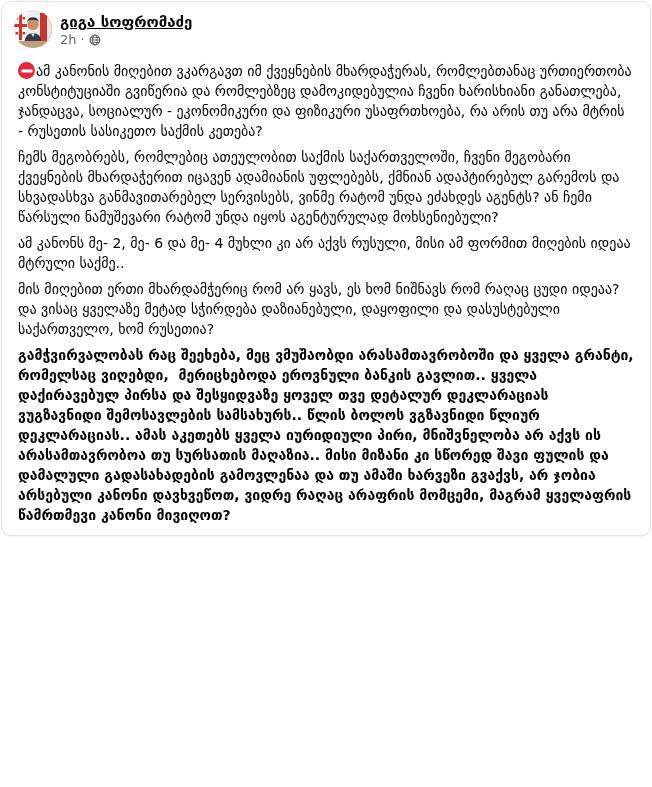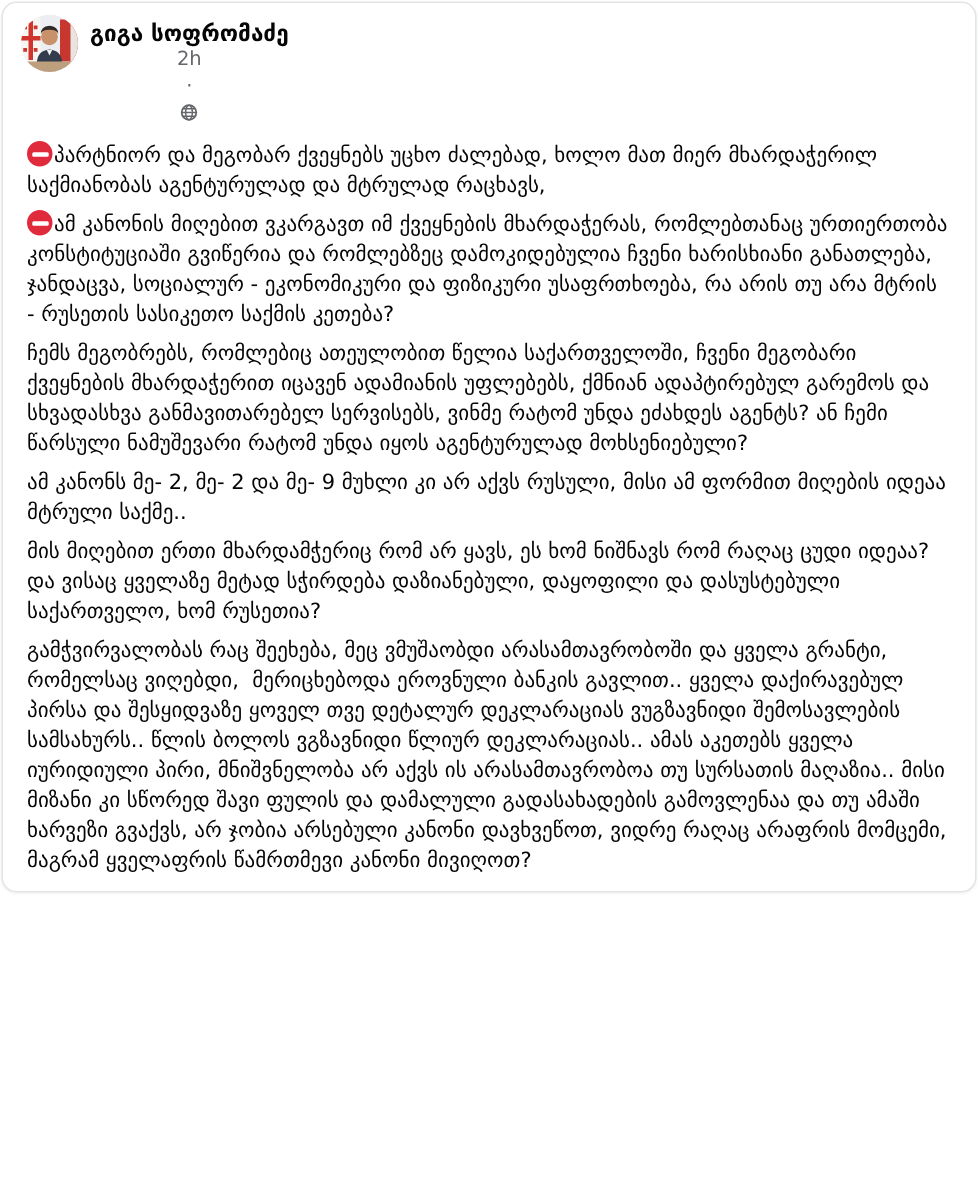--- a/index.html
+++ b/index.html
@@ -41,45 +41,45 @@
     background: #e4e6eb;
   }
   .avatar svg { display: block; }
   .header-meta { padding-top: 4px; }
   .author-name {
     font-size: 15px;
     font-weight: bold;
     color: var(--text-primary, #050505);
     line-height: 16px;
     cursor: pointer;
+    text-decoration: underline;
   }
   .time-row {
     display: flex;
     align-items: center;
     gap: 4px;
     margin-top: 3px;
     font-size: 13px;
     color: var(--text-secondary, #65676b);
     line-height: 14px;
-    flex-direction: column;
   }
   .time-link { cursor: pointer; }
   .sep { color: var(--text-secondary, #65676b); }
   .globe { width: 12px; height: 12px; display: block; }
   .post-body {
     padding: 13px 16px 0 16px;
     font-size: 14px;
     line-height: 20px;
     color: var(--text-primary, #050505);
   }
   .post-body p {
     margin: 0 0 6px 0;
     white-space: pre-wrap;
   }
-  .post-body p:last-child { margin-bottom: 0; }
+  .post-body p:last-child { margin-bottom: 0; font-weight: bold; }
   .no-entry {
     display: inline-block;
     width: 17px;
     height: 17px;
     border-radius: 50%;
     background: var(--accent-red, #e02b3c);
     position: relative;
     vertical-align: -3px;
     margin-right: 1px;
   }
@@ -134,22 +134,21 @@
             <ellipse cx="8" cy="8" rx="3" ry="6.5" fill="none" stroke="#65676b" stroke-width="1.3"></ellipse>
             <line x1="1.5" y1="8" x2="14.5" y2="8" stroke="#65676b" stroke-width="1.3"></line>
             <line x1="2.5" y1="4.6" x2="13.5" y2="4.6" stroke="#65676b" stroke-width="1.3"></line>
             <line x1="2.5" y1="11.4" x2="13.5" y2="11.4" stroke="#65676b" stroke-width="1.3"></line>
           </svg>
         </div>
       </div>
     </div>
 
     <div class="post-body">
-        <p><span class="no-entry"><span class="bar"></span></span>პარტნიორ და მეგობარ ქვეყნებს უცხო ძალებად, ხოლო მათ მიერ მხარდაჭერილ საქმიანობას აგენტურულად და მტრულად რაცხავს,</p>
         <p><span class="no-entry"><span class="bar"></span></span>ამ კანონის მიღებით ვკარგავთ იმ ქვეყნების მხარდაჭერას, რომლებთანაც ურთიერთობა კონსტიტუციაში გვიწერია და რომლებზეც დამოკიდებულია ჩვენი ხარისხიანი განათლება, ჯანდაცვა, სოციალურ - ეკონომიკური და ფიზიკური უსაფრთხოება, რა არის თუ არა მტრის - რუსეთის სასიკეთო საქმის კეთება?</p>
-        <p>ჩემს მეგობრებს, რომლებიც ათეულობით წელია საქართველოში, ჩვენი მეგობარი ქვეყნების მხარდაჭერით იცავენ ადამიანის უფლებებს, ქმნიან ადაპტირებულ გარემოს და სხვადასხვა განმავითარებელ სერვისებს, ვინმე რატომ უნდა ეძახდეს აგენტს? ან ჩემი წარსული ნამუშევარი რატომ უნდა იყოს აგენტურულად მოხსენიებული?</p>
-        <p>ამ კანონს მე- 2, მე- 2 და მე- 9 მუხლი კი არ აქვს რუსული, მისი ამ ფორმით მიღების იდეაა მტრული საქმე..</p>
+        <p>ჩემს მეგობრებს, რომლებიც ათეულობით საქმის საქართველოში, ჩვენი მეგობარი ქვეყნების მხარდაჭერით იცავენ ადამიანის უფლებებს, ქმნიან ადაპტირებულ გარემოს და სხვადასხვა განმავითარებელ სერვისებს, ვინმე რატომ უნდა ეძახდეს აგენტს? ან ჩემი წარსული ნამუშევარი რატომ უნდა იყოს აგენტურულად მოხსენიებული?</p>
+        <p>ამ კანონს მე- 2, მე- 6 და მე- 4 მუხლი კი არ აქვს რუსული, მისი ამ ფორმით მიღების იდეაა მტრული საქმე..</p>
         <p>მის მიღებით ერთი მხარდამჭერიც რომ არ ყავს, ეს ხომ ნიშნავს რომ რაღაც ცუდი იდეაა? და ვისაც ყველაზე მეტად სჭირდება დაზიანებული, დაყოფილი და დასუსტებული საქართველო, ხომ რუსეთია?</p>
         <p>გამჭვირვალობას რაც შეეხება, მეც ვმუშაობდი არასამთავრობოში და ყველა გრანტი, რომელსაც ვიღებდი,  მერიცხებოდა ეროვნული ბანკის გავლით.. ყველა დაქირავებულ პირსა და შესყიდვაზე ყოველ თვე დეტალურ დეკლარაციას ვუგზავნიდი შემოსავლების სამსახურს.. წლის ბოლოს ვგზავნიდი წლიურ დეკლარაციას.. ამას აკეთებს ყველა იურიდიული პირი, მნიშვნელობა არ აქვს ის არასამთავრობოა თუ სურსათის მაღაზია.. მისი მიზანი კი სწორედ შავი ფულის და დამალული გადასახადების გამოვლენაა და თუ ამაში ხარვეზი გვაქვს, არ ჯობია არსებული კანონი დავხვეწოთ, ვიდრე რაღაც არაფრის მომცემი, მაგრამ ყველაფრის წამრთმევი კანონი მივიღოთ?</p>
       </div>
 
   </div>
 </div>
 
 </body></html>

